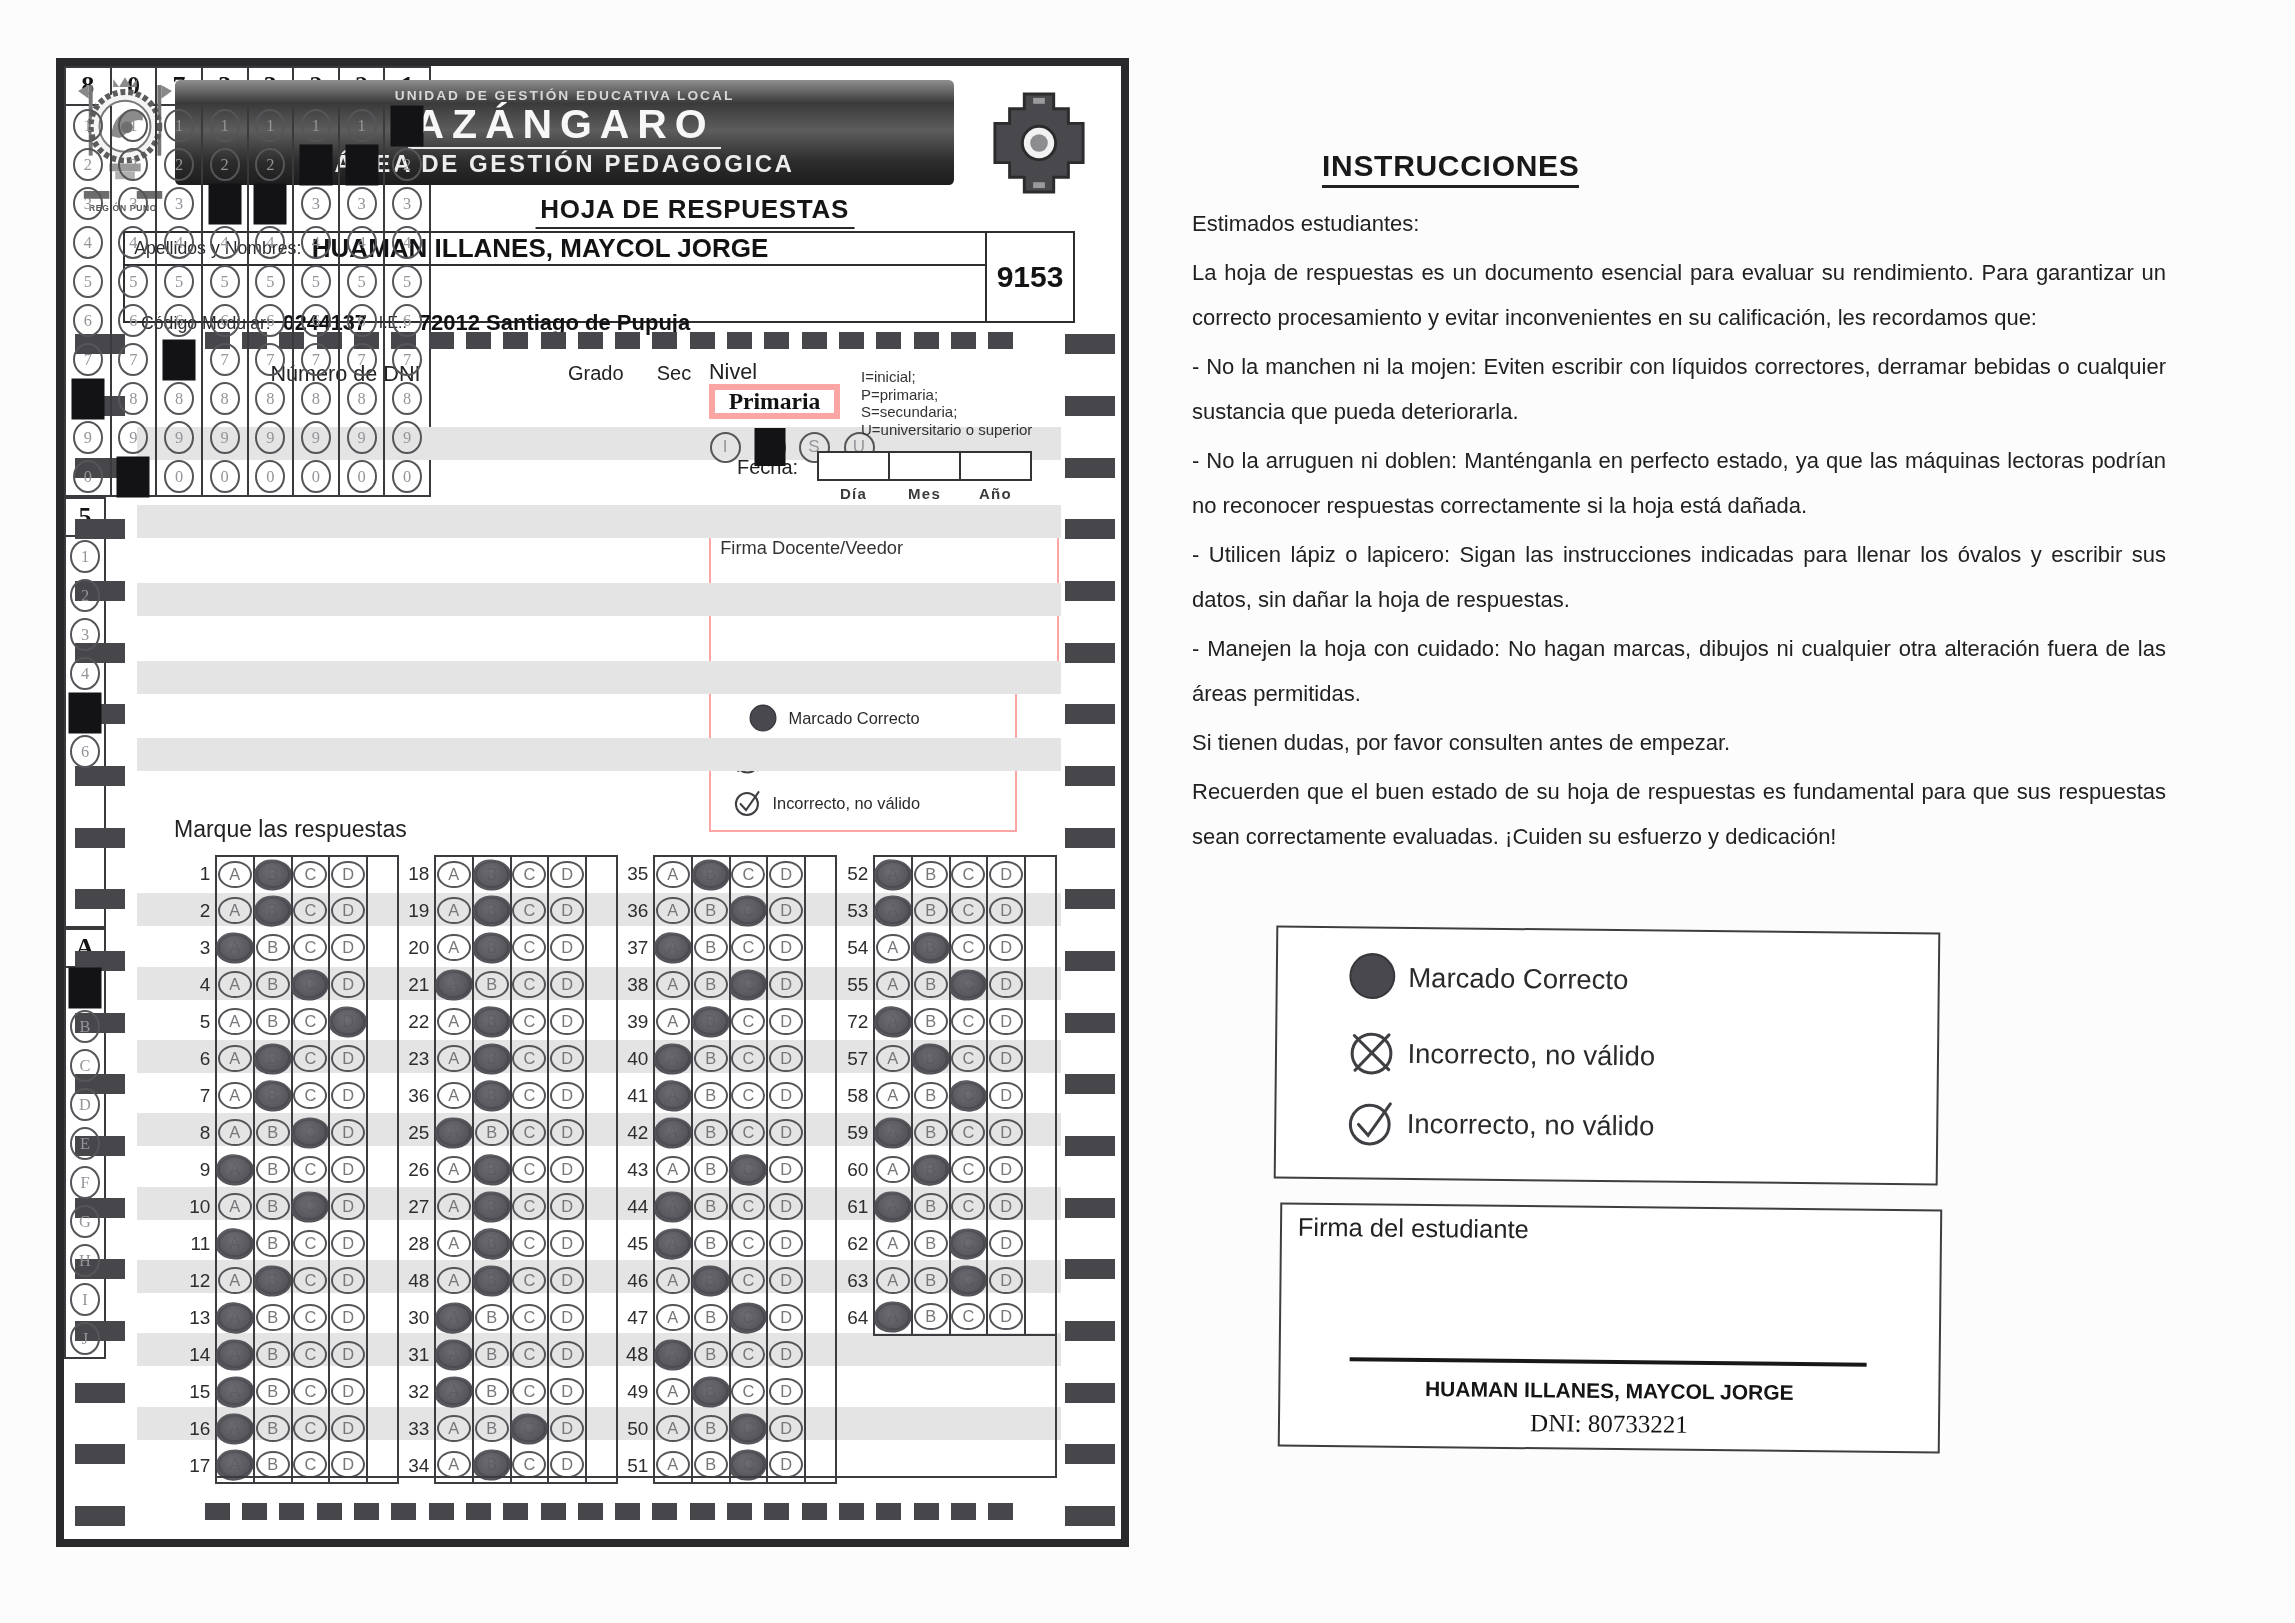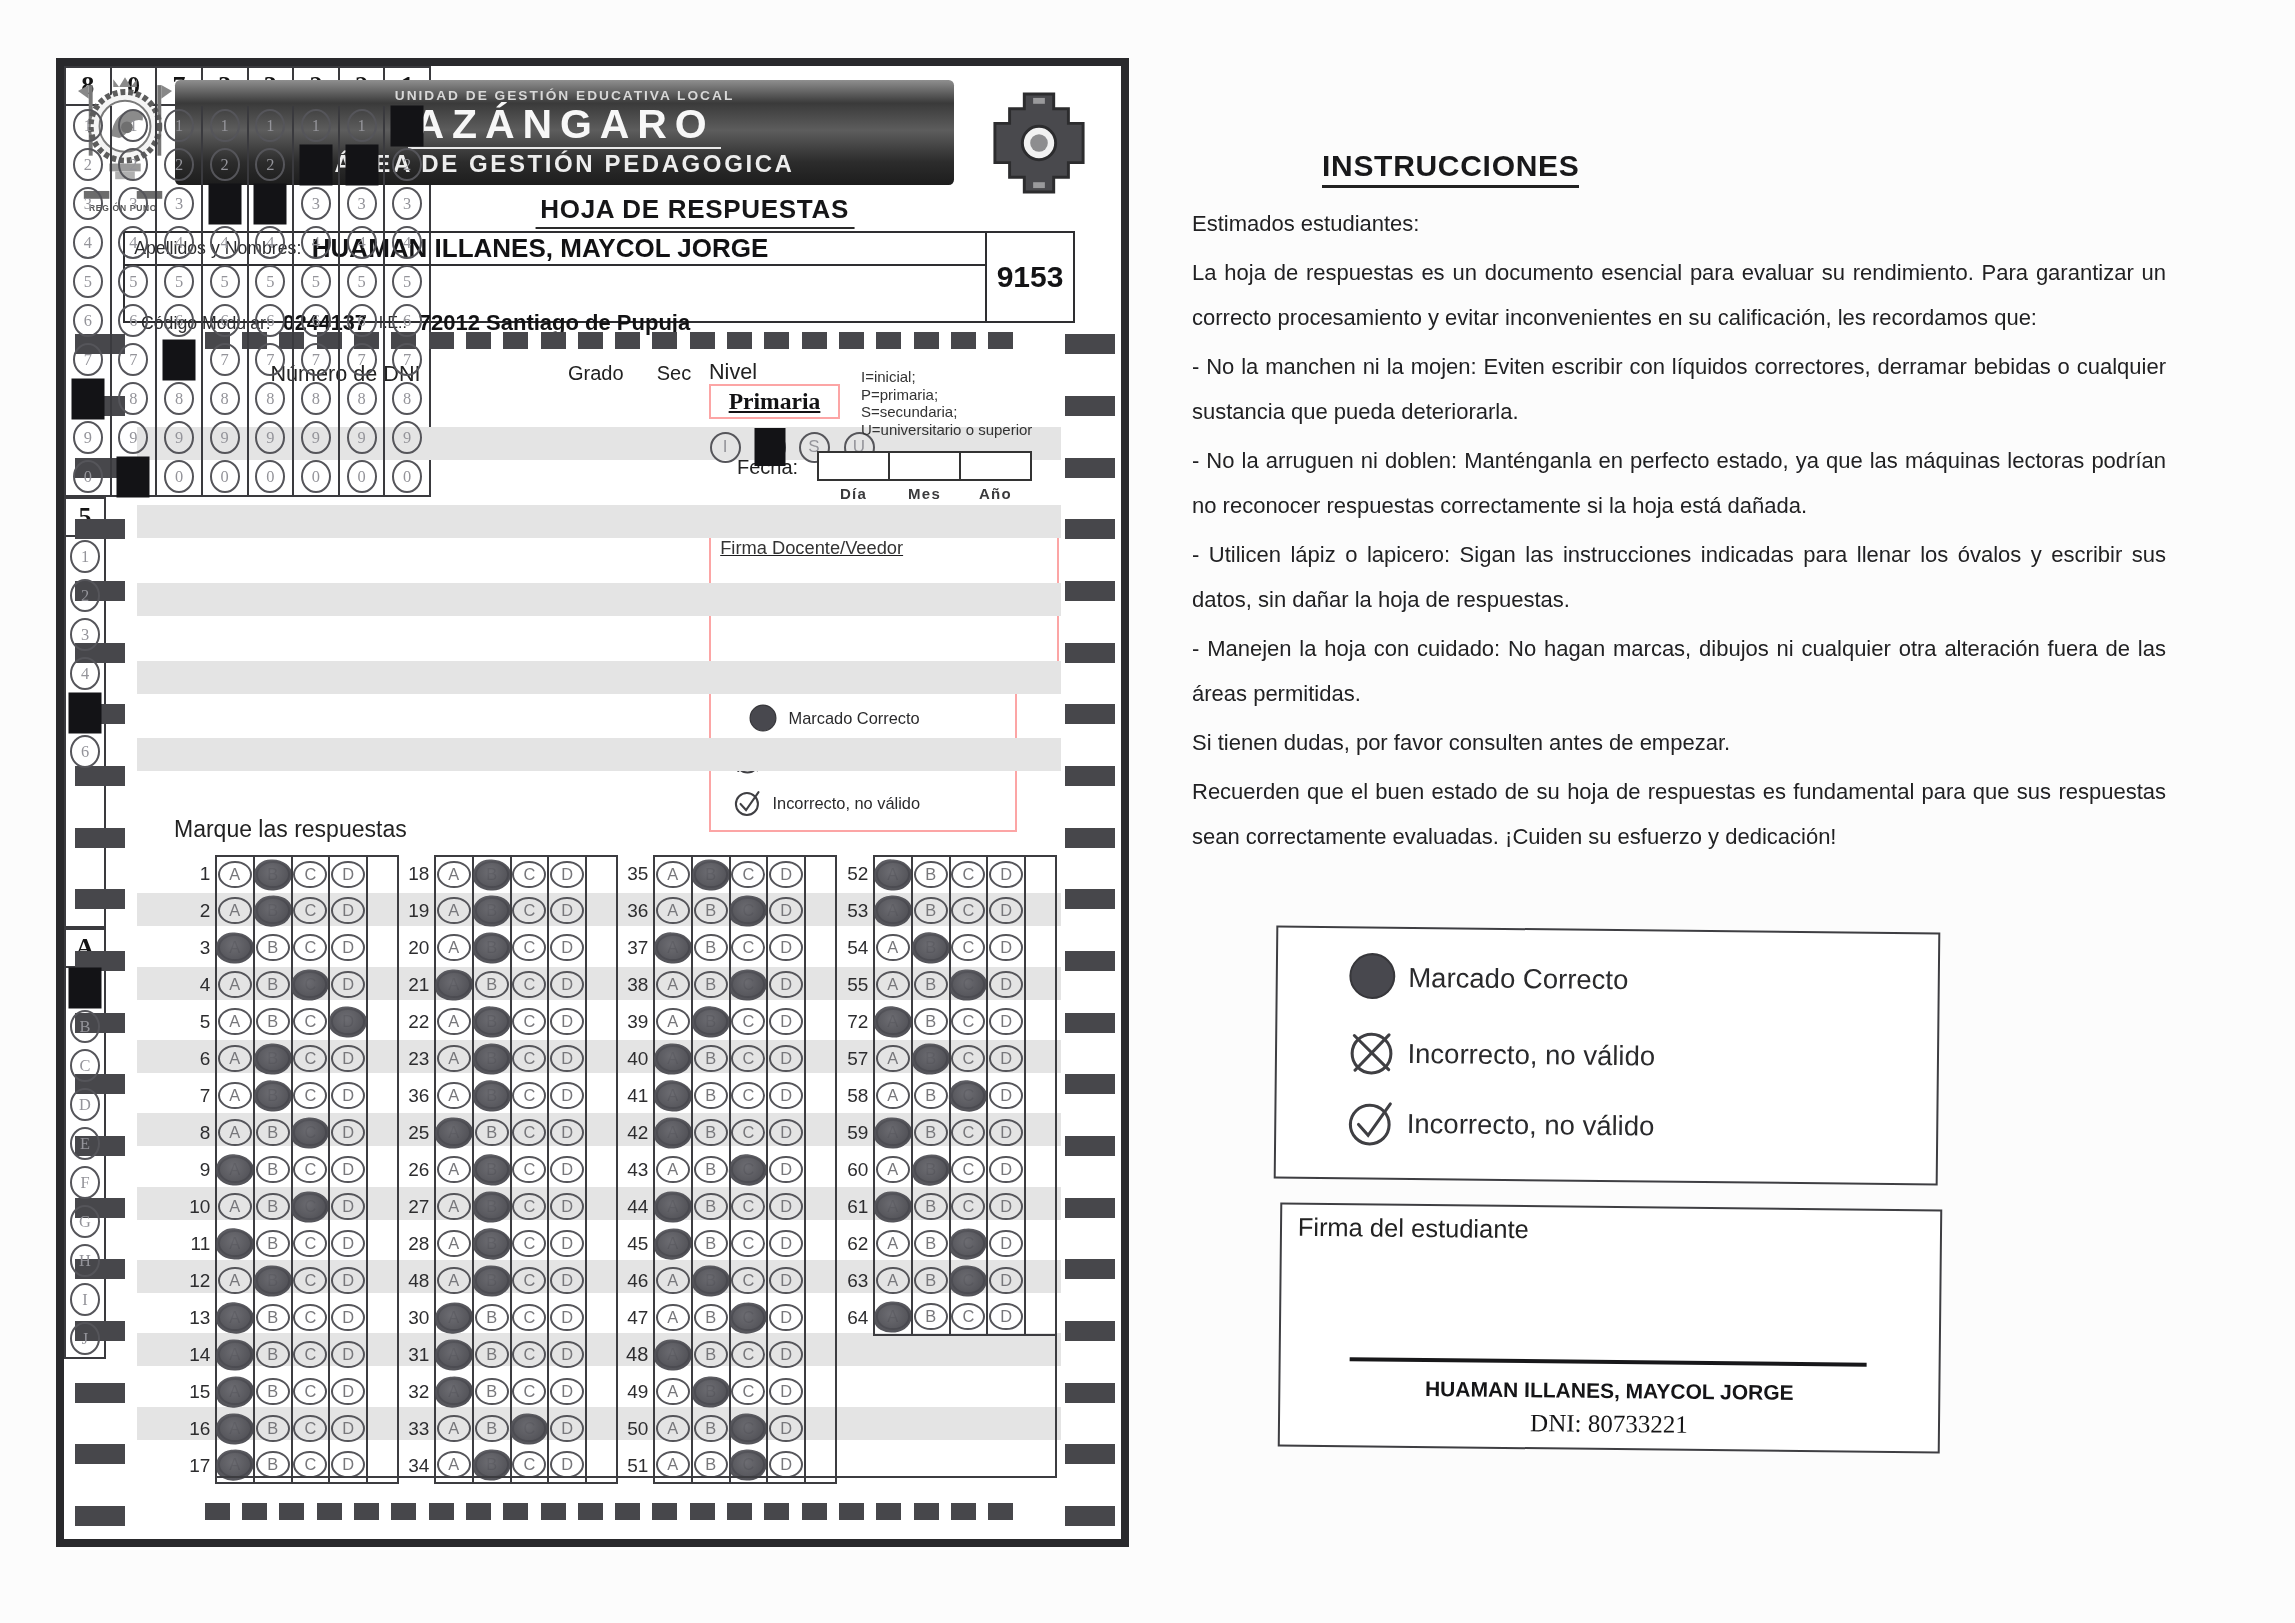--- a/index.html
+++ b/index.html
@@ -17,21 +17,21 @@
   .banner-l3{font-size:24px;letter-spacing:2.6px;color:#ededed;font-weight:bold;}
   #sheet-title{position:absolute;left:50%;transform:translateX(-18%);top:128px;font-size:26px;font-weight:bold;letter-spacing:0.7px;color:#161618;border-bottom:2.6px solid #2a2a2a;padding:0 5.2px 2px;}
   #name-box{position:absolute;left:59px;top:165px;width:952px;height:92px;border:2.6px solid #2e2e31;box-sizing:border-box;display:flex;}
   #name-main{flex:1;display:flex;flex-direction:column;}
   #name-row1{height:47px;border-bottom:2px solid #2e2e31;display:flex;align-items:center;gap:10.5px;padding-left:9.2px;box-sizing:border-box;}
   #name-row2{flex:1;display:flex;align-items:center;gap:12px;padding-left:16px;margin-top:44px;}
   .flabel{font-size:17.7px;color:#2a2a2c;}
   .fvalue{font-weight:bold;color:#121214;}
   #sheet-number-cell{width:86px;border-left:2.6px solid #2e2e31;display:flex;align-items:center;justify-content:center;font-size:30px;font-weight:bold;color:#131315;}
   .zone-heading{position:absolute;font-size:21.6px;color:#222;text-align:center;}
-  .gridbox{position:absolute;border:2px solid #fca5a5;box-sizing:border-box;background:transparent;text-decoration:underline;}
+  .gridbox{position:absolute;border:6px solid #fca5a5;box-sizing:border-box;background:transparent;}
   .hcell{display:flex;align-items:center;justify-content:center;font-family:"Liberation Serif",serif;font-weight:bold;font-size:26px;color:#141414;box-sizing:border-box;}
   .bubble{display:flex;align-items:center;justify-content:center;border:2px solid #55555a;border-radius:50%;color:#94949a;box-sizing:border-box;background:transparent;}
   .blackmark{position:absolute;left:50%;top:50%;transform:translate(-50%,-50%);background:#131316;}
   .pencil{position:absolute;left:50%;top:50%;background:radial-gradient(circle at 45% 40%,#626268 0%,#4b4b51 55%,#3b3b41 100%);border-radius:46% 54% 50% 50%/52% 48% 56% 44%;opacity:.93;}
   .legrow{position:absolute;display:flex;align-items:center;gap:10.5px;}
   .legrow .lbl{color:#2a2a2c;}
   #marque-heading{position:absolute;left:110px;top:750px;font-size:23px;color:#222;}
   #instr{position:absolute;left:1188px;top:149px;width:982px;}
   #instr-title{margin-left:134px;width:fit-content;font-size:30px;font-weight:bold;letter-spacing:0.7px;color:#19191b;border-bottom:3.3px solid #222;padding-bottom:2px;}
   #instr-body{margin-top:13px;font-size:22px;line-height:45px;text-align:justify;color:#212123;}

